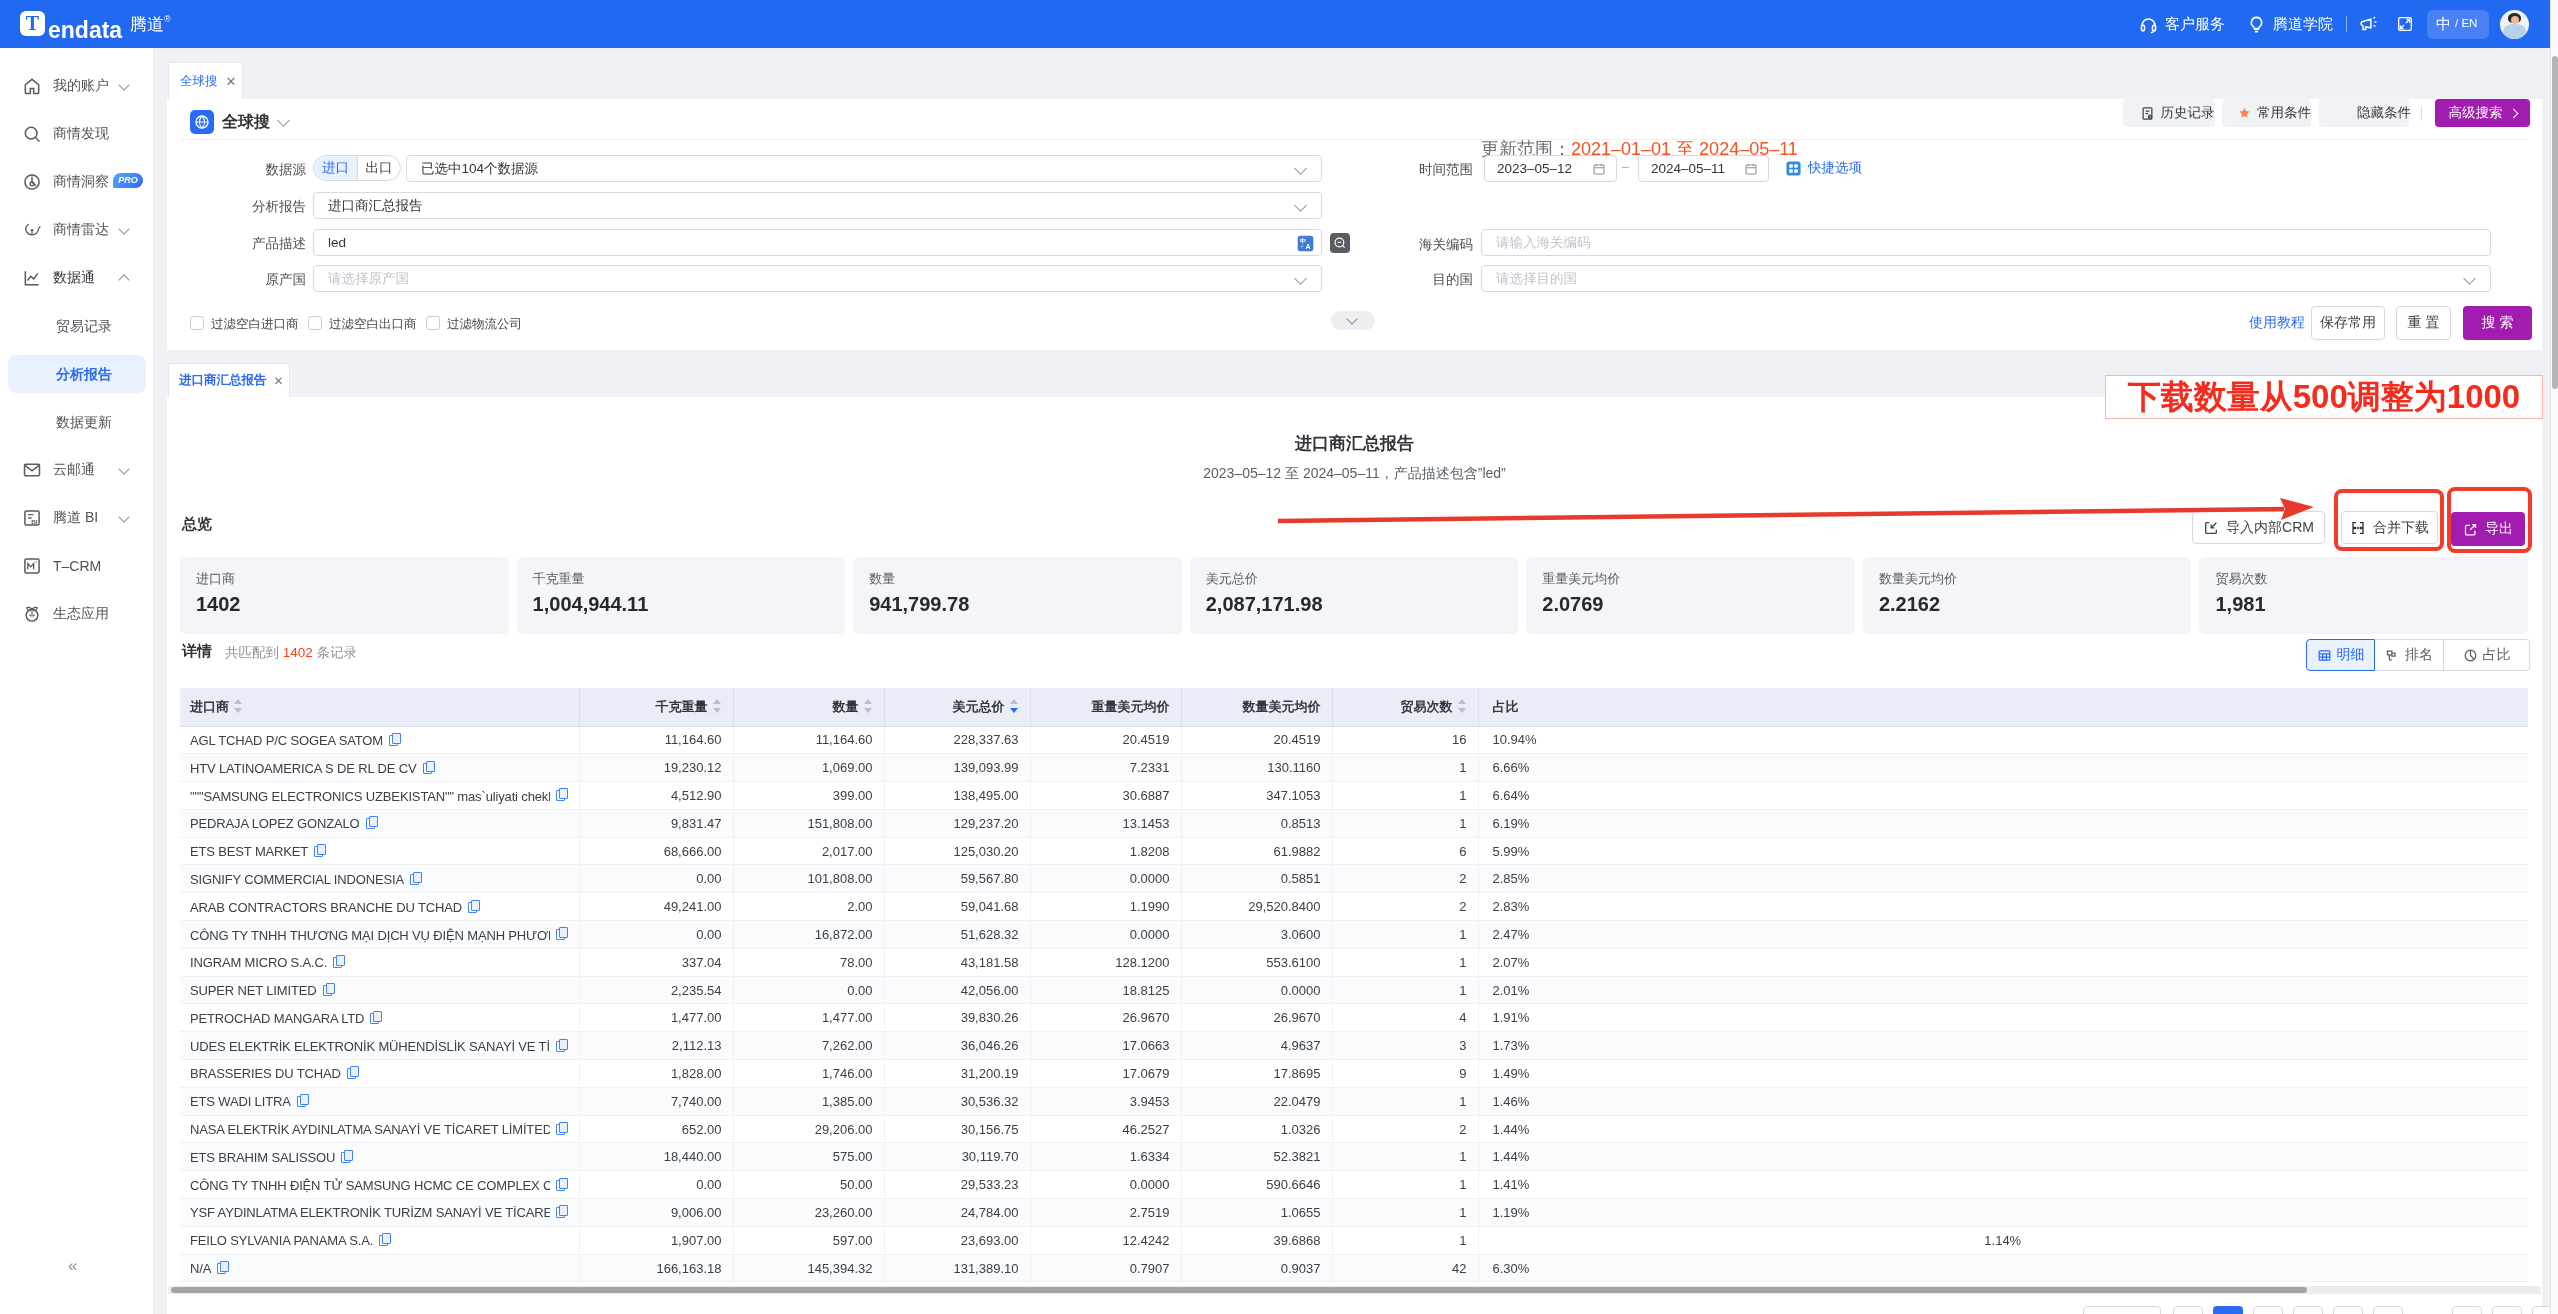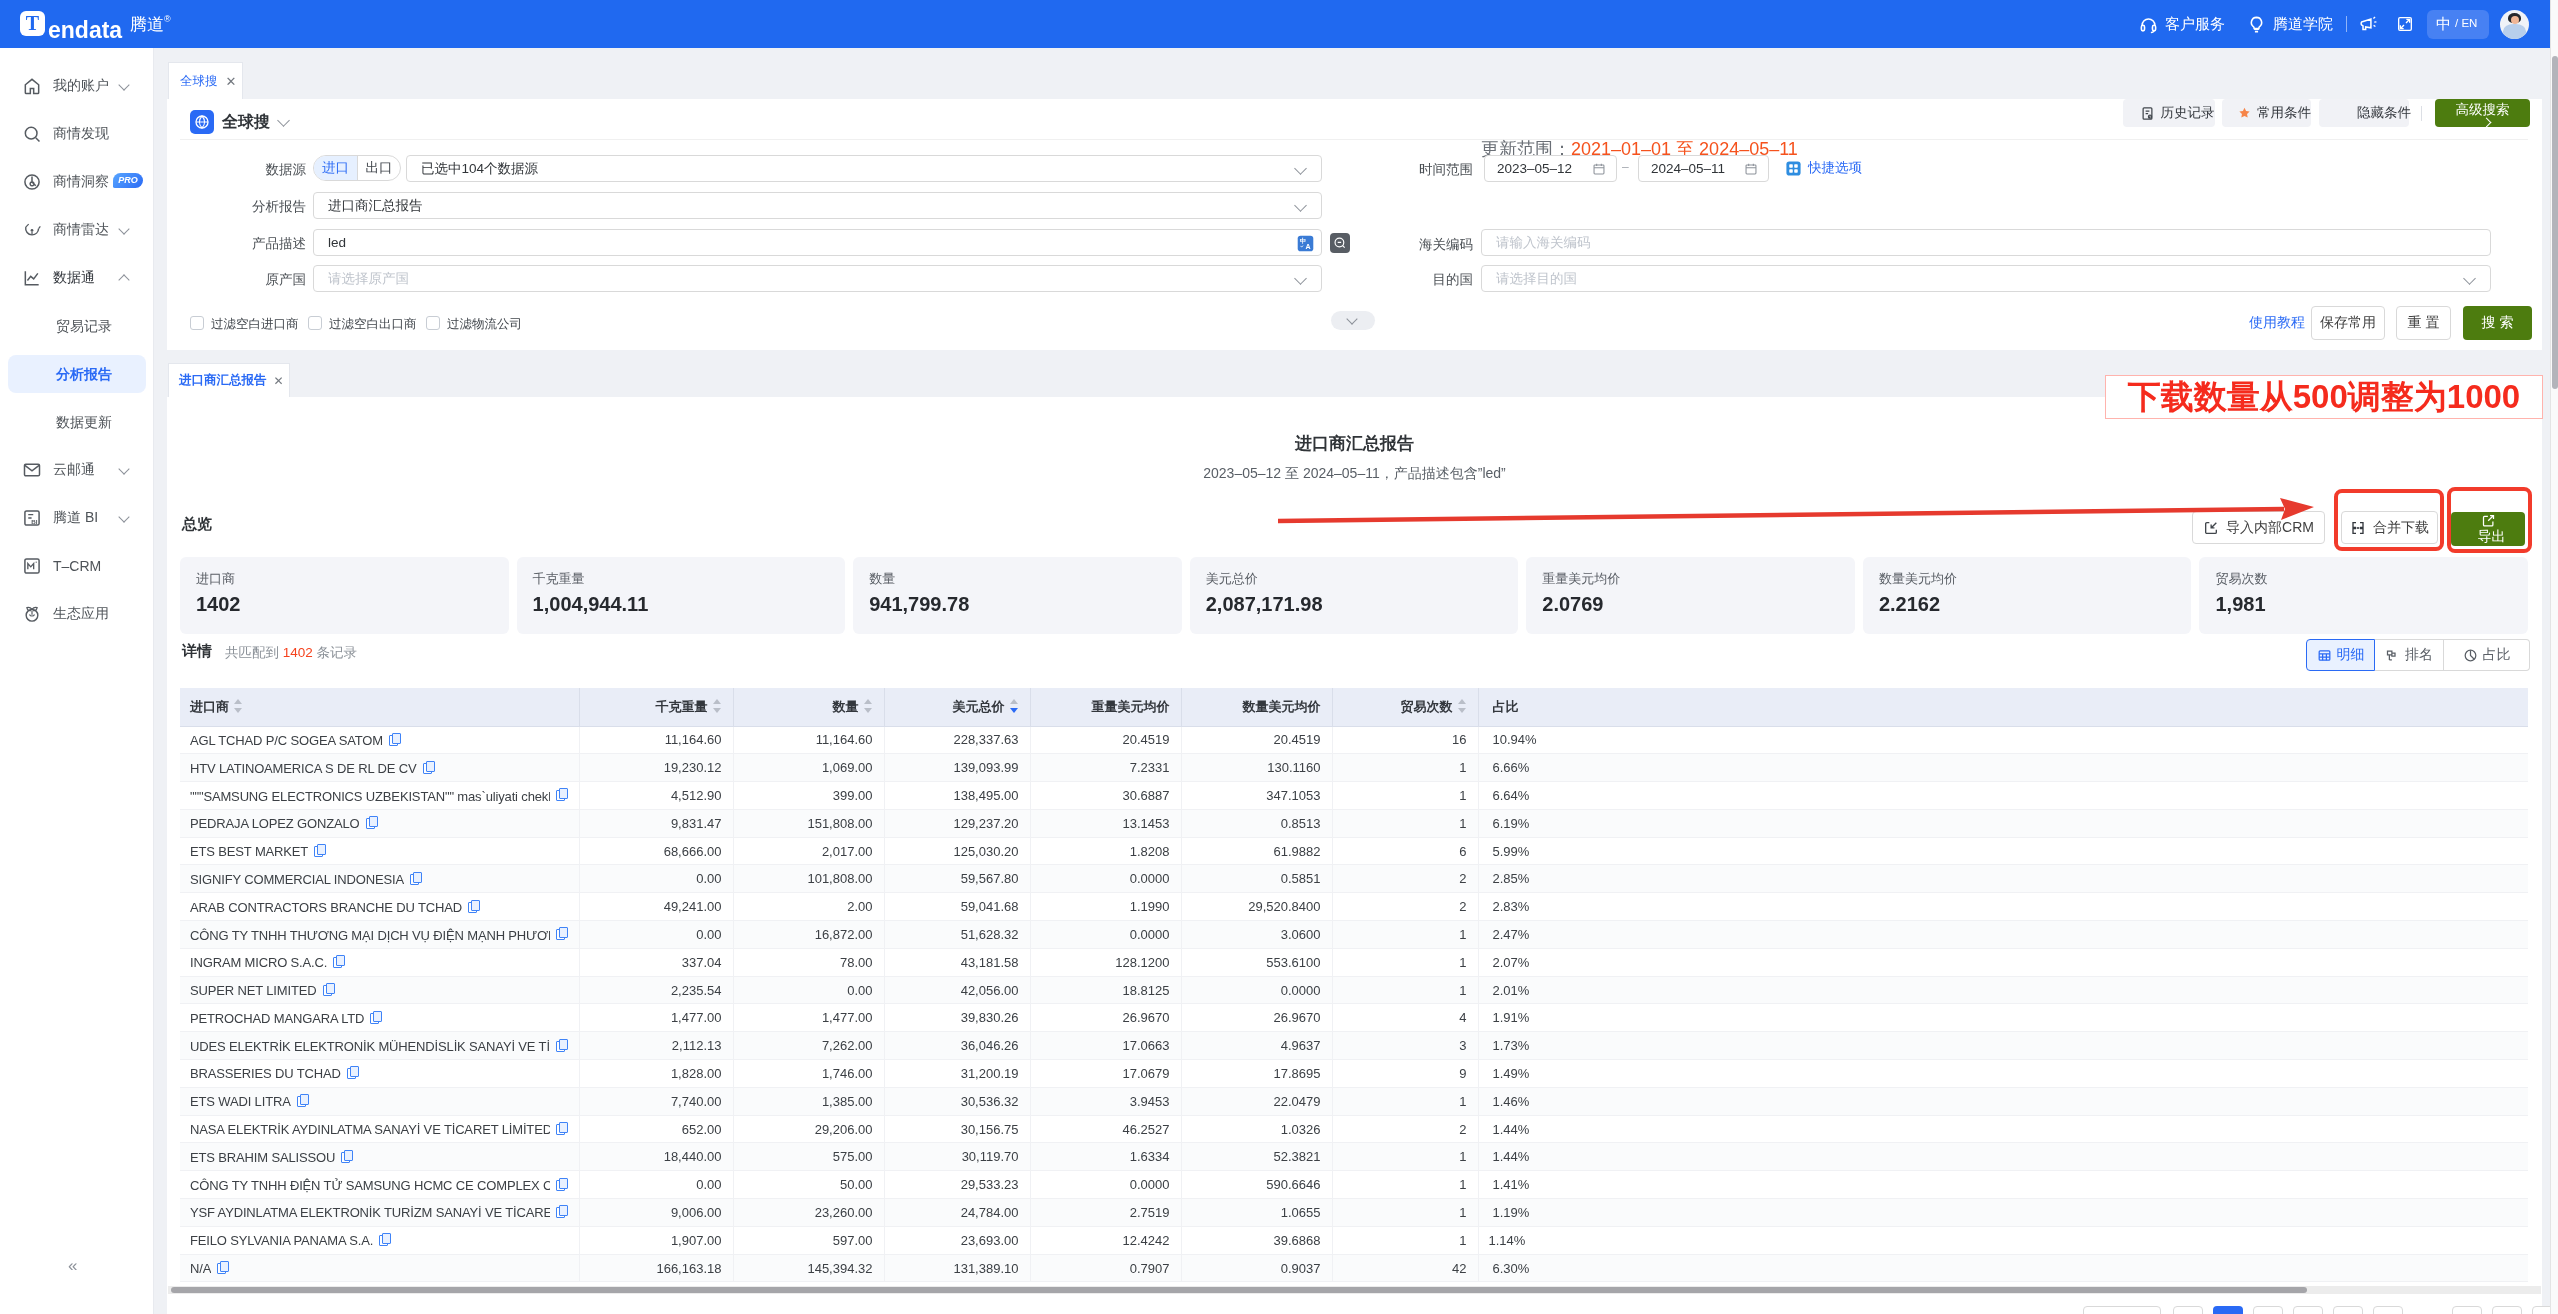--- a/index.html
+++ b/index.html
@@ -16,21 +16,21 @@
 .mi .ic{position:absolute;left:22px;width:20px;height:20px;}
 .mi .tx{position:absolute;left:53px;white-space:nowrap;}
 .mi .ch{position:absolute;left:120px;width:8px;height:8px;border-width:1.4px;}
 .sub{position:absolute;left:56px;font-size:14px;color:#4e5358;white-space:nowrap;}
 .selpill{position:absolute;left:8px;top:307px;width:138px;height:38px;background:#e9f1ff;border-radius:8px;}
 .probadge{position:absolute;left:113px;top:125px;width:30px;height:15px;border-radius:8px 8px 8px 2px;background:linear-gradient(135deg,#58a6ff,#2a6af5);color:#fff;font-size:9px;font-weight:bold;font-style:italic;text-align:center;line-height:15px;}
 
 .card{position:absolute;background:#fff;}
 .btn{display:flex;align-items:center;justify-content:center;border:1px solid #d9d9d9;border-radius:4px;background:#fff;color:#404040;white-space:nowrap;}
 .btn.gray{background:#f1f2f6;border:none;color:#33373d;padding-left:16px;}
-.btn.blue{background:#4d7c0f;border:none;color:#fff;flex-direction:column;}
+.btn.blue{background:#a21caf;border:none;color:#fff;}
 .lbl{position:absolute;font-size:13.5px;color:#4a4f54;text-align:right;white-space:nowrap;}
 .field{position:absolute;height:27px;border:1px solid #d9d9d9;border-radius:4px;background:#fff;font-size:13.5px;color:#303438;display:flex;align-items:center;}
 .field .ph{color:#bfc4cc;}
 .chev{display:inline-block;width:9px;height:9px;border-right:1.6px solid #8c9199;border-bottom:1.6px solid #8c9199;transform:rotate(45deg);}
 .chevup{transform:rotate(-135deg);}
 
 #tbl{position:absolute;left:180px;top:688px;width:2348px;border-collapse:collapse;table-layout:fixed;font-size:13px;color:#3c4045;}
 #tbl th{height:38px;background:#e9edf7;font-weight:bold;color:#33373d;border-right:1px solid #d9deea;border-bottom:1px solid #d9deea;position:relative;}
 #tbl th:last-child{border-right:none;}
 #tbl td{height:27.8px;border-right:1px solid #f0f1f4;border-bottom:1px solid #f0f1f4;padding:0 11px 0 10px;white-space:nowrap;overflow:hidden;}
@@ -616,21 +616,21 @@
             <td style="padding-left:14px;">1.19%</td>
           </tr>
           <tr>
             <td><span class="nm">FEILO SYLVANIA PANAMA S.A.</span><span class="cpy"></span></td>
             <td class="n">1,907.00</td>
             <td class="n">597.00</td>
             <td class="n">23,693.00</td>
             <td class="n">12.4242</td>
             <td class="n">39.6868</td>
             <td class="n">1</td>
-            <td style="padding-left:10px;">1.14%</td>
+            <td style="padding-left:10px;text-align:center;">1.14%</td>
           </tr>
           <tr class="ev">
             <td><span class="nm">N/A</span><span class="cpy"></span></td>
             <td class="n">166,163.18</td>
             <td class="n">145,394.32</td>
             <td class="n">131,389.10</td>
             <td class="n">0.7907</td>
             <td class="n">0.9037</td>
             <td class="n">42</td>
             <td style="padding-left:14px;">6.30%</td>

